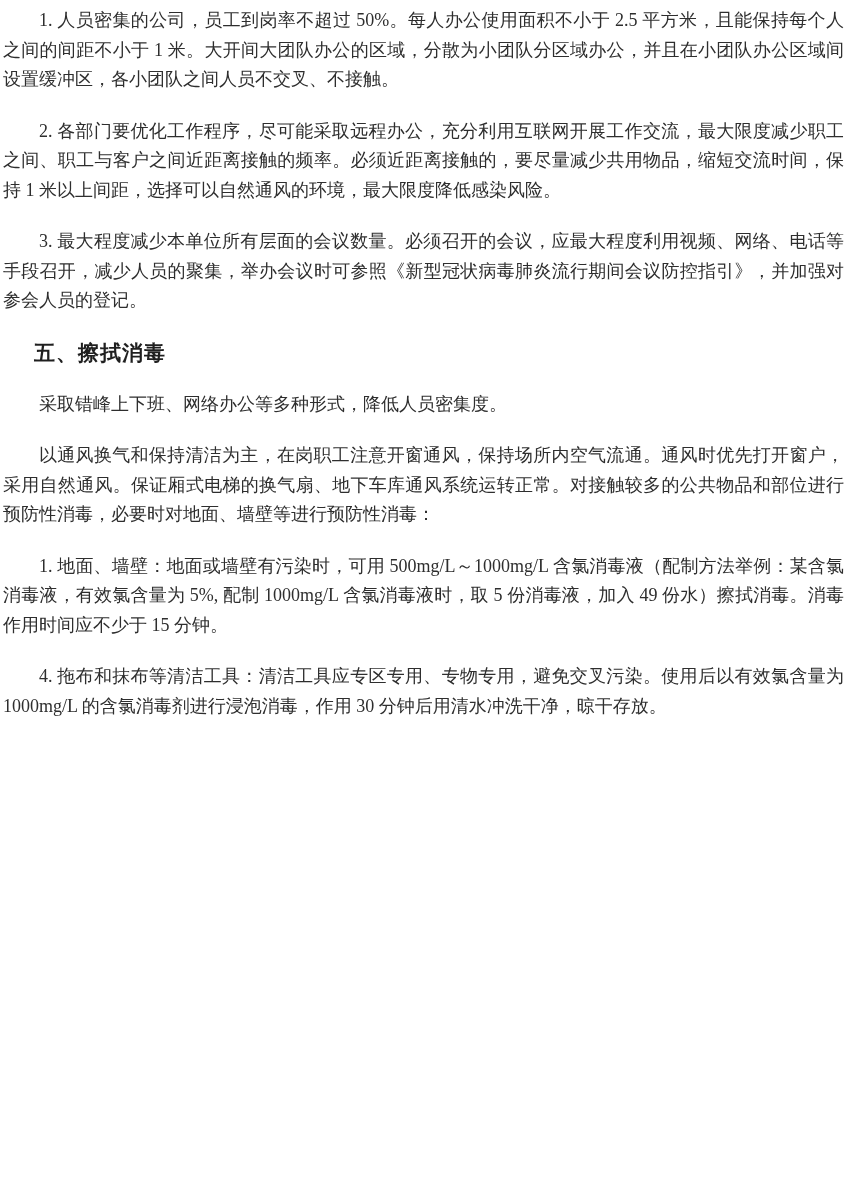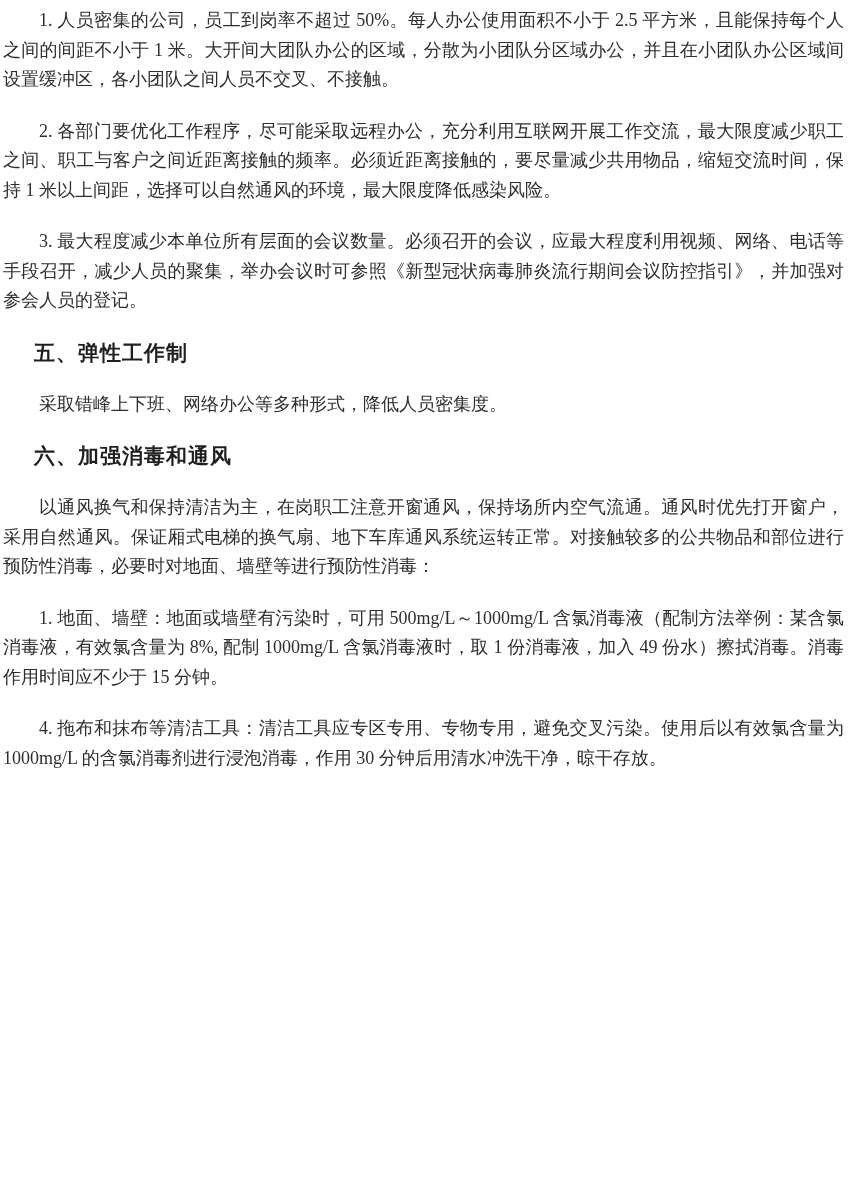--- a/index.html
+++ b/index.html
@@ -41,19 +41,18 @@
     letter-spacing: 1px;
   }
 </style>
 </head>
 <body>
 
 <main class="doc">
   <p class="para">1. 人员密集的公司，员工到岗率不超过 50%。每人办公使用面积不小于 2.5 平方米，且能保持每个人之间的间距不小于 1 米。大开间大团队办公的区域，分散为小团队分区域办公，并且在小团队办公区域间设置缓冲区，各小团队之间人员不交叉、不接触。</p>
   <p class="para">2. 各部门要优化工作程序，尽可能采取远程办公，充分利用互联网开展工作交流，最大限度减少职工之间、职工与客户之间近距离接触的频率。必须近距离接触的，要尽量减少共用物品，缩短交流时间，保持 1 米以上间距，选择可以自然通风的环境，最大限度降低感染风险。</p>
   <p class="para">3. 最大程度减少本单位所有层面的会议数量。必须召开的会议，应最大程度利用视频、网络、电话等手段召开，减少人员的聚集，举办会议时可参照《新型冠状病毒肺炎流行期间会议防控指引》，并加强对参会人员的登记。</p>
-  <h2 class="heading">五、弹性工作制</h2>
+  <h2 class="heading">五、擦拭消毒</h2>
   <p class="para">采取错峰上下班、网络办公等多种形式，降低人员密集度。</p>
-  <h2 class="heading">六、加强消毒和通风</h2>
   <p class="para">以通风换气和保持清洁为主，在岗职工注意开窗通风，保持场所内空气流通。通风时优先打开窗户，采用自然通风。保证厢式电梯的换气扇、地下车库通风系统运转正常。对接触较多的公共物品和部位进行预防性消毒，必要时对地面、墙壁等进行预防性消毒：</p>
-  <p class="para">1. 地面、墙壁：地面或墙壁有污染时，可用 500mg/L～1000mg/L 含氯消毒液（配制方法举例：某含氯消毒液，有效氯含量为 8%, 配制 1000mg/L 含氯消毒液时，取 1 份消毒液，加入 49 份水）擦拭消毒。消毒作用时间应不少于 15 分钟。</p>
+  <p class="para">1. 地面、墙壁：地面或墙壁有污染时，可用 500mg/L～1000mg/L 含氯消毒液（配制方法举例：某含氯消毒液，有效氯含量为 5%, 配制 1000mg/L 含氯消毒液时，取 5 份消毒液，加入 49 份水）擦拭消毒。消毒作用时间应不少于 15 分钟。</p>
   <p class="para">4. 拖布和抹布等清洁工具：清洁工具应专区专用、专物专用，避免交叉污染。使用后以有效氯含量为 1000mg/L 的含氯消毒剂进行浸泡消毒，作用 30 分钟后用清水冲洗干净，晾干存放。</p>
 </main>
 
 </body></html>

